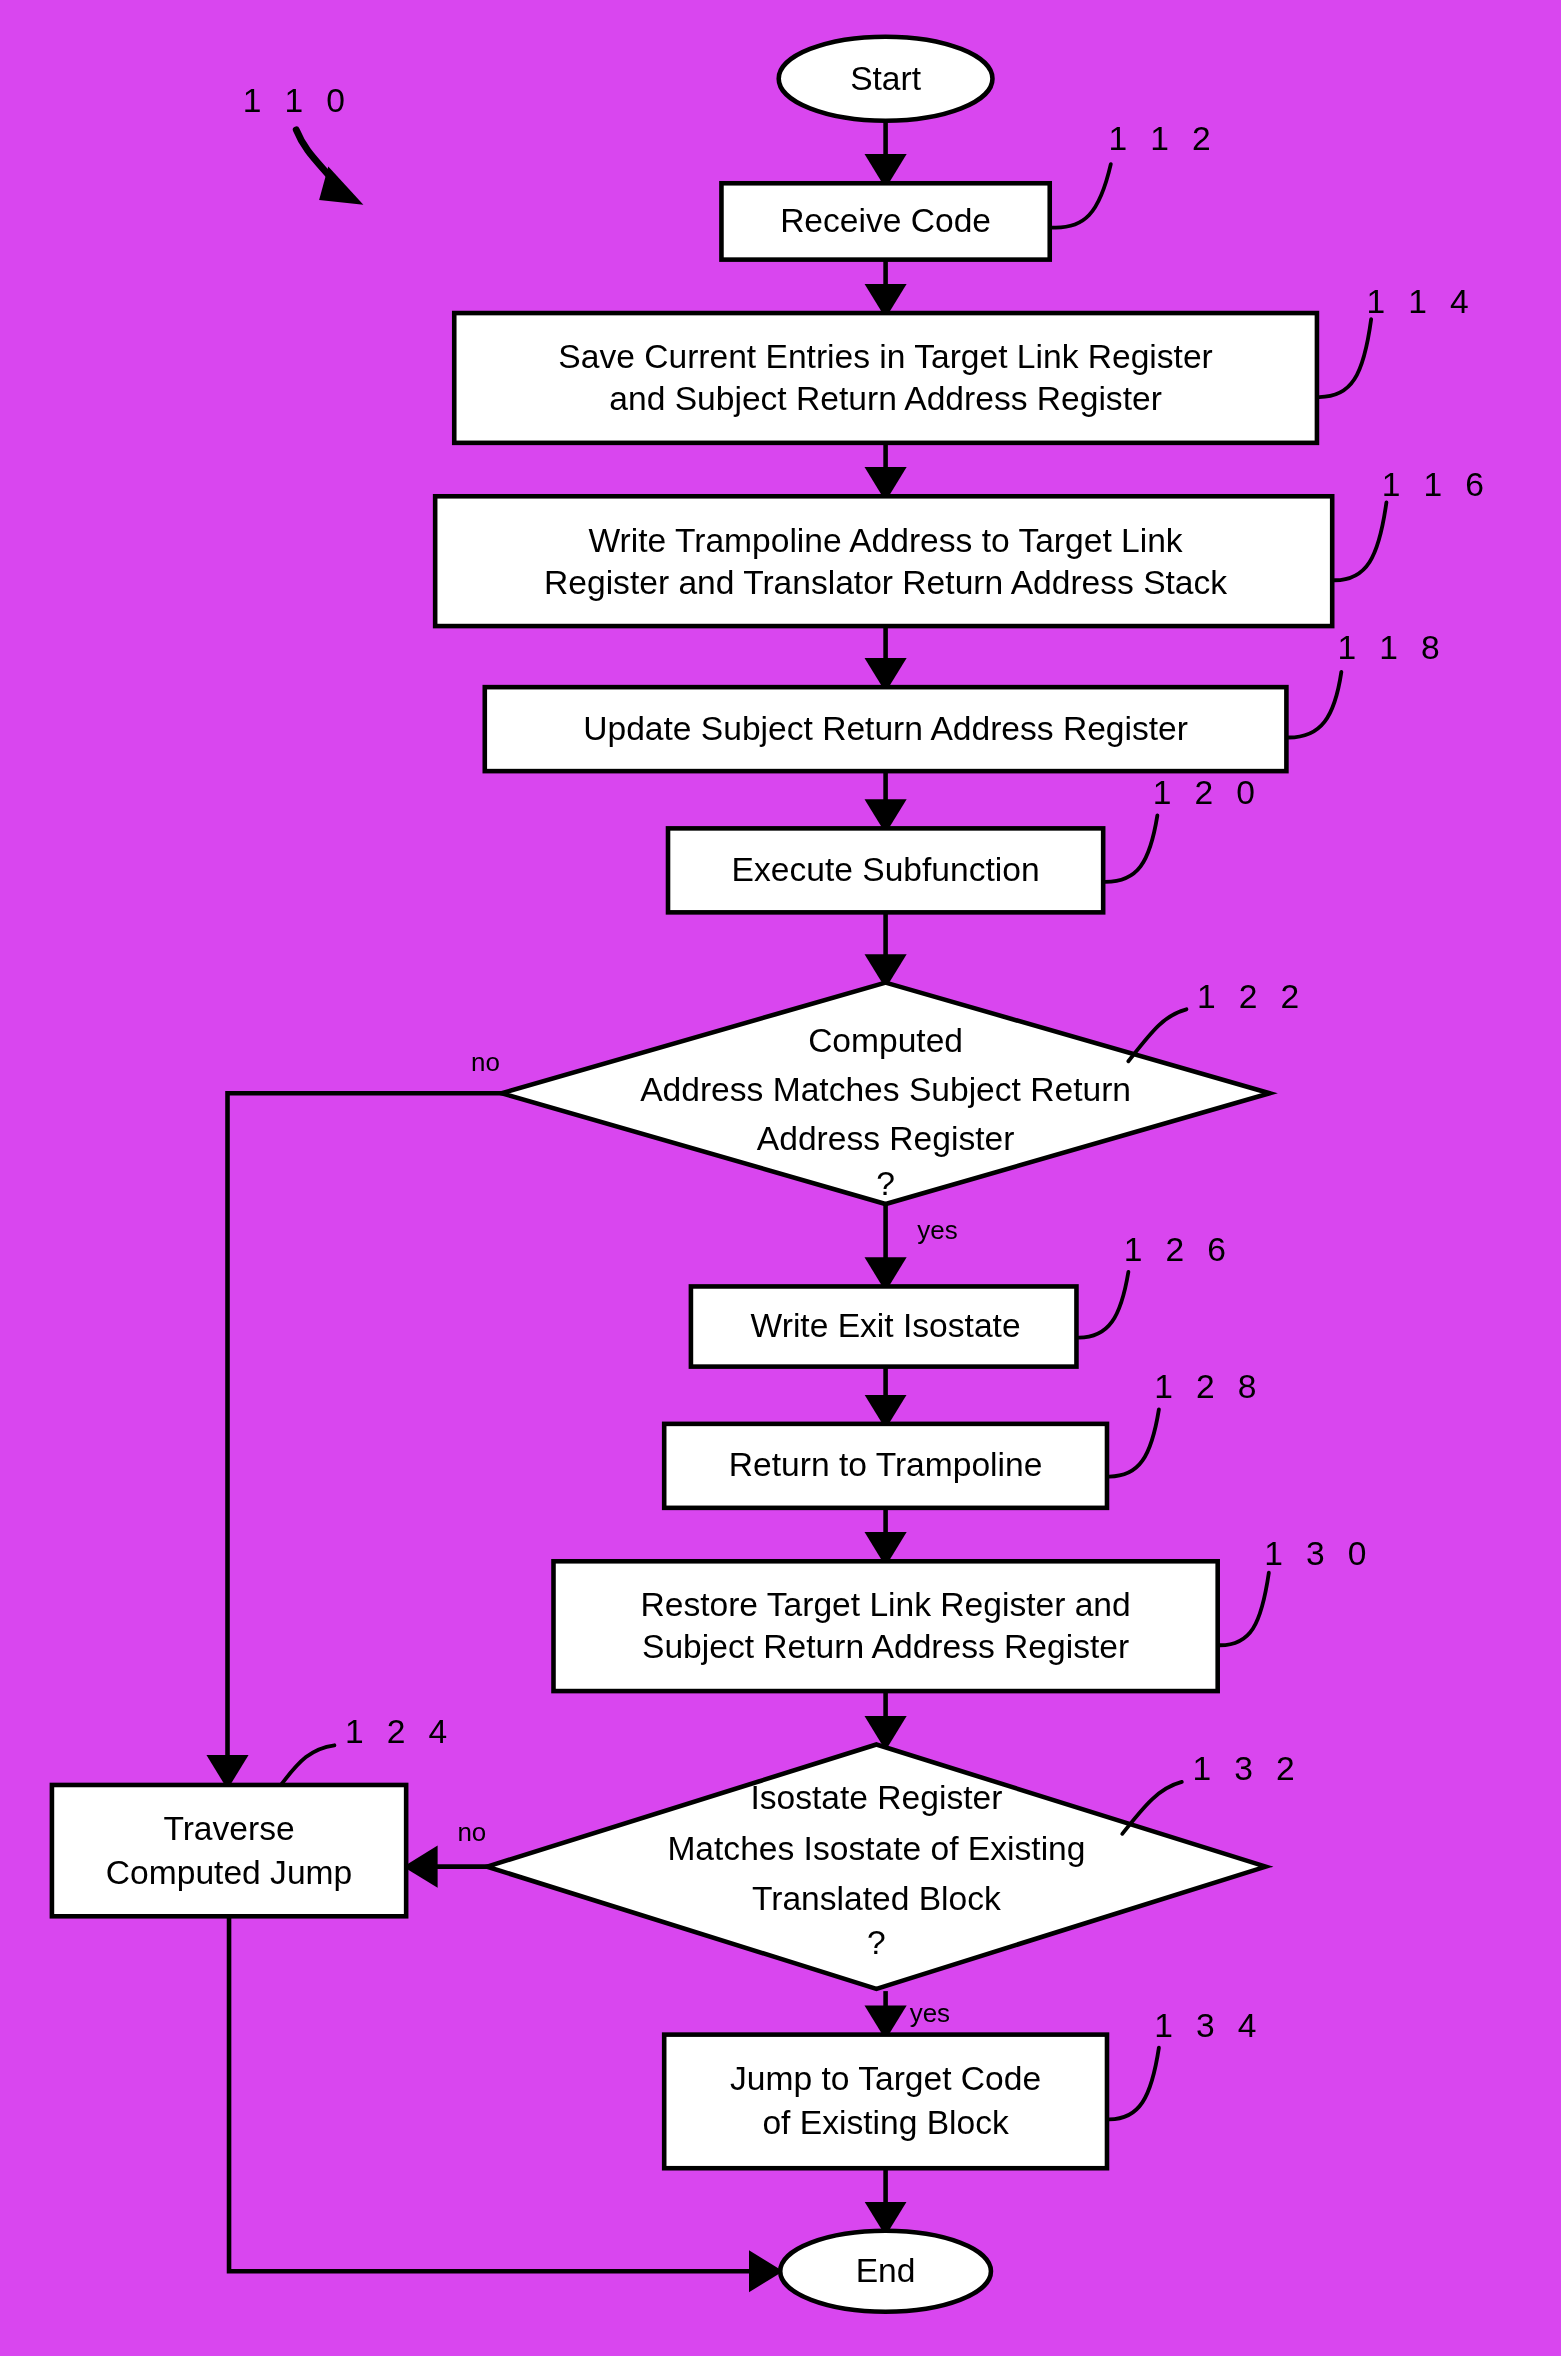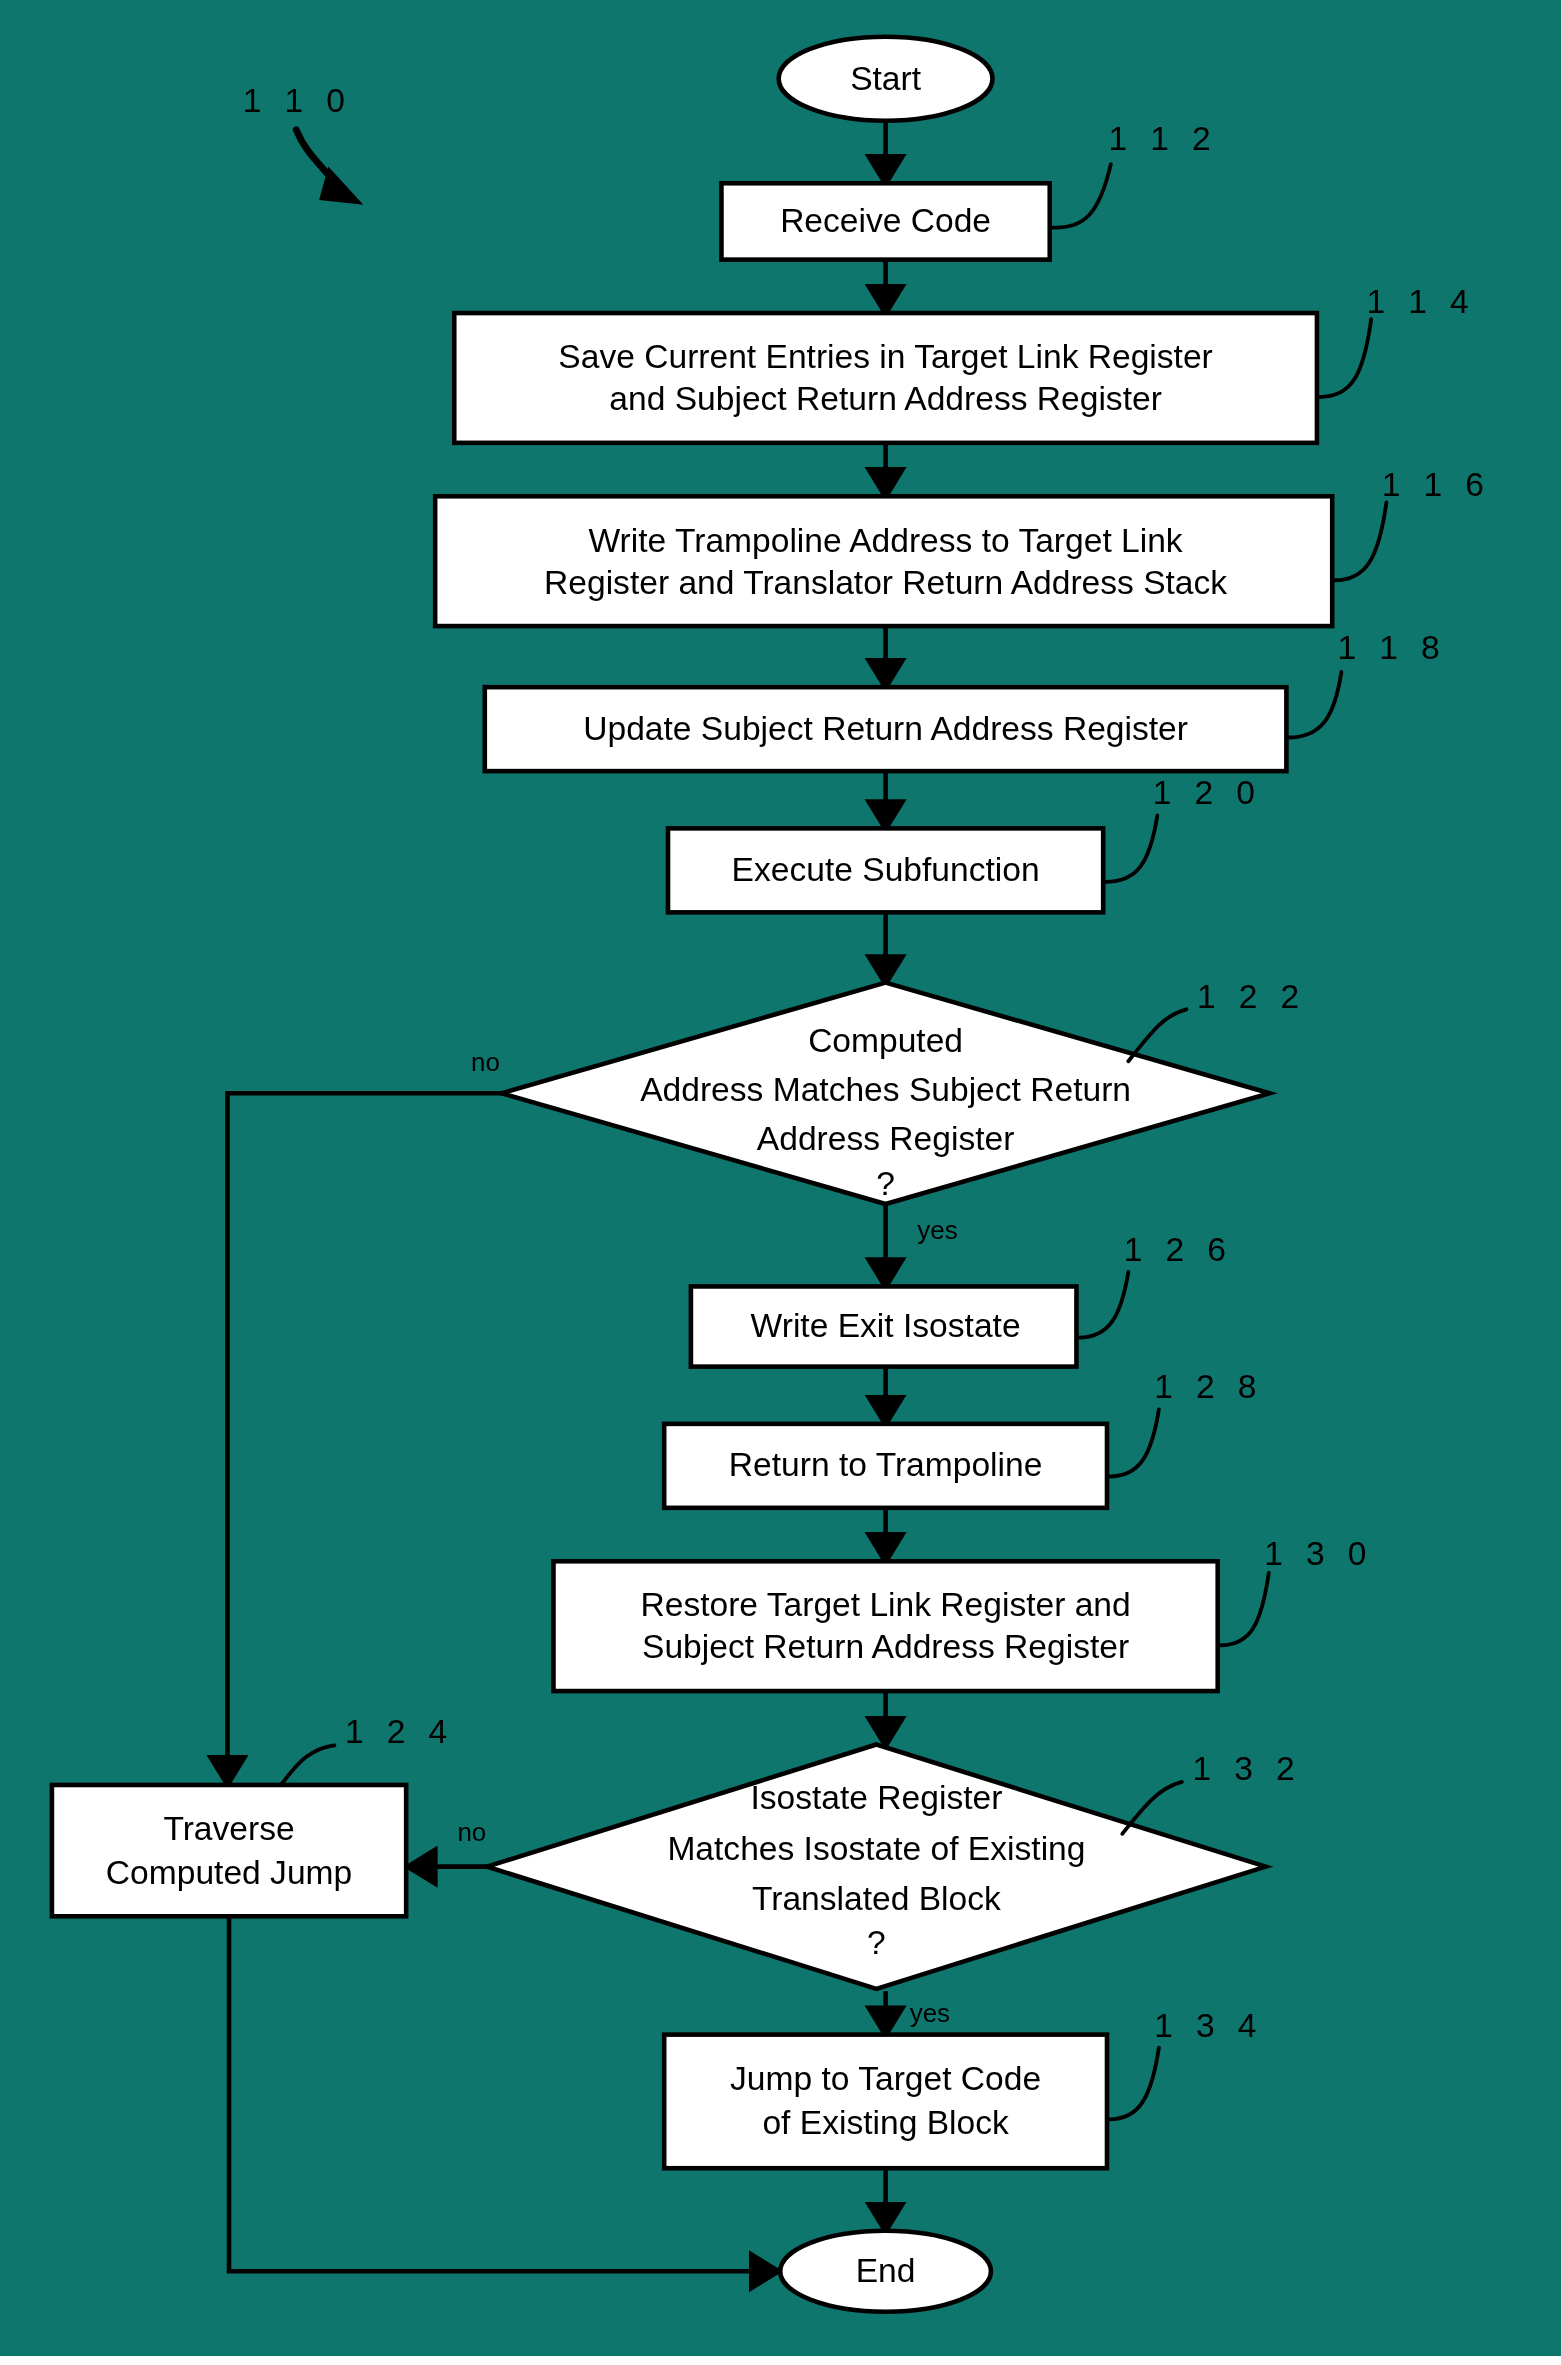--- a/index.html
+++ b/index.html
@@ -4,21 +4,21 @@
 <style>
   html, body {
     margin: 0;
     padding: 0;
     background: #ffffff;
   }
   #canvas {
     position: relative;
     width: 1562px;
     height: 2356px;
-    background: #0f766e;
+    background: #d946ef;
     overflow: hidden;
   }
   svg.flow {
     display: block;
     width: 1562px;
     height: 2366px;
   }
   text {
     font-family: "Liberation Sans", sans-serif;
     fill: #000000;

